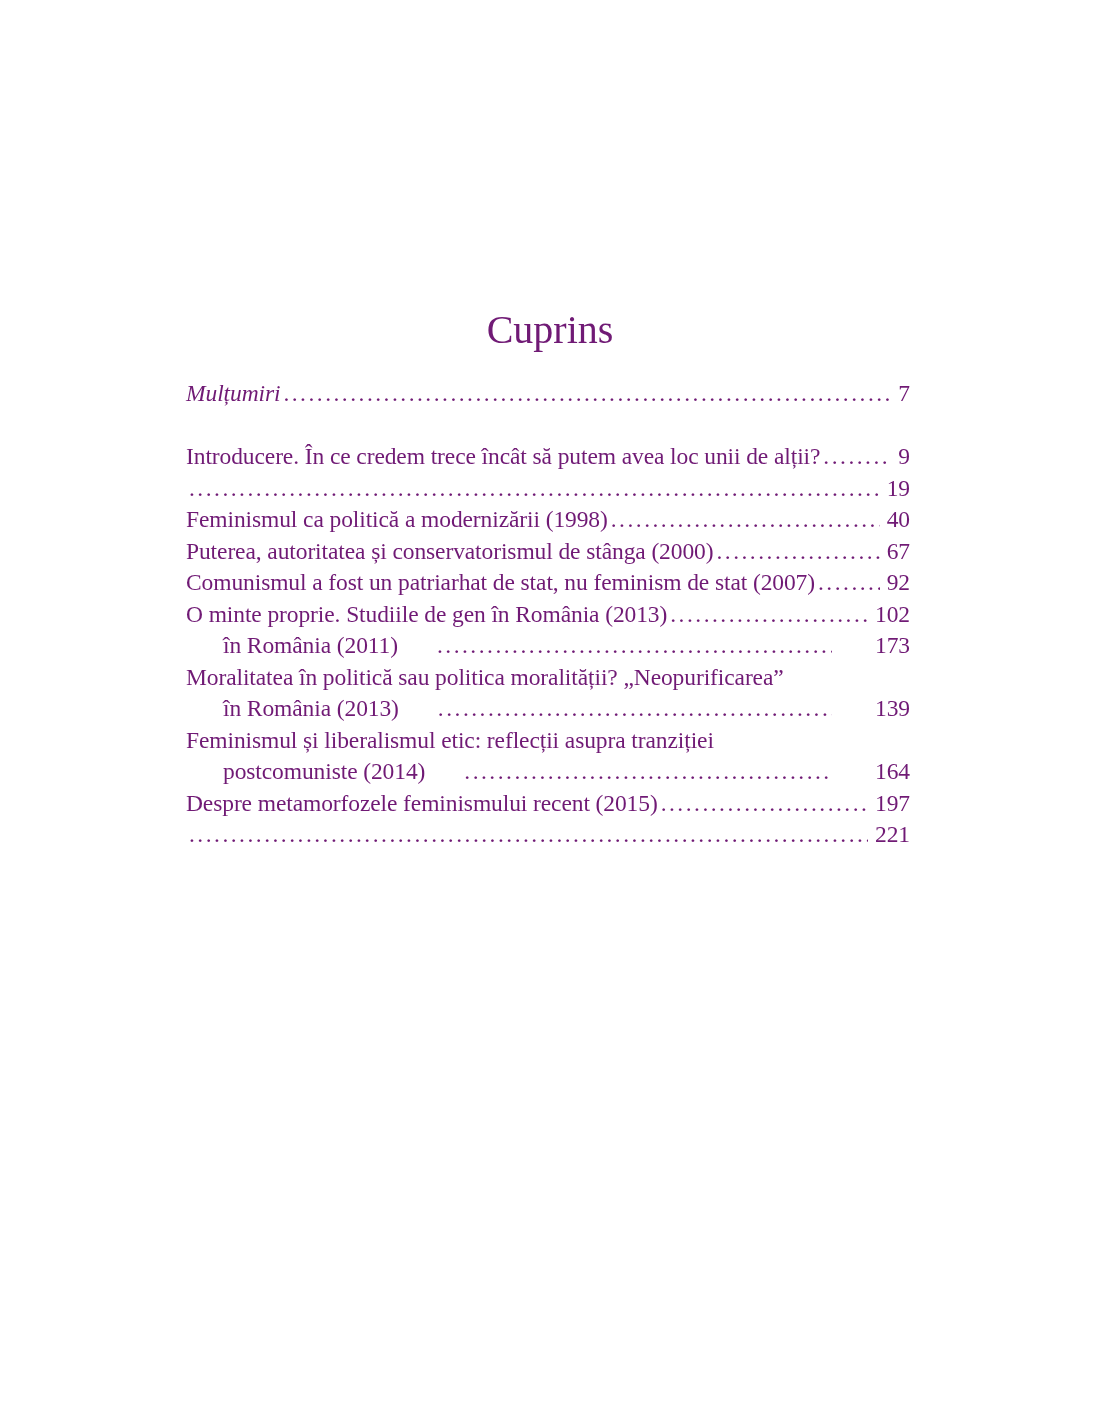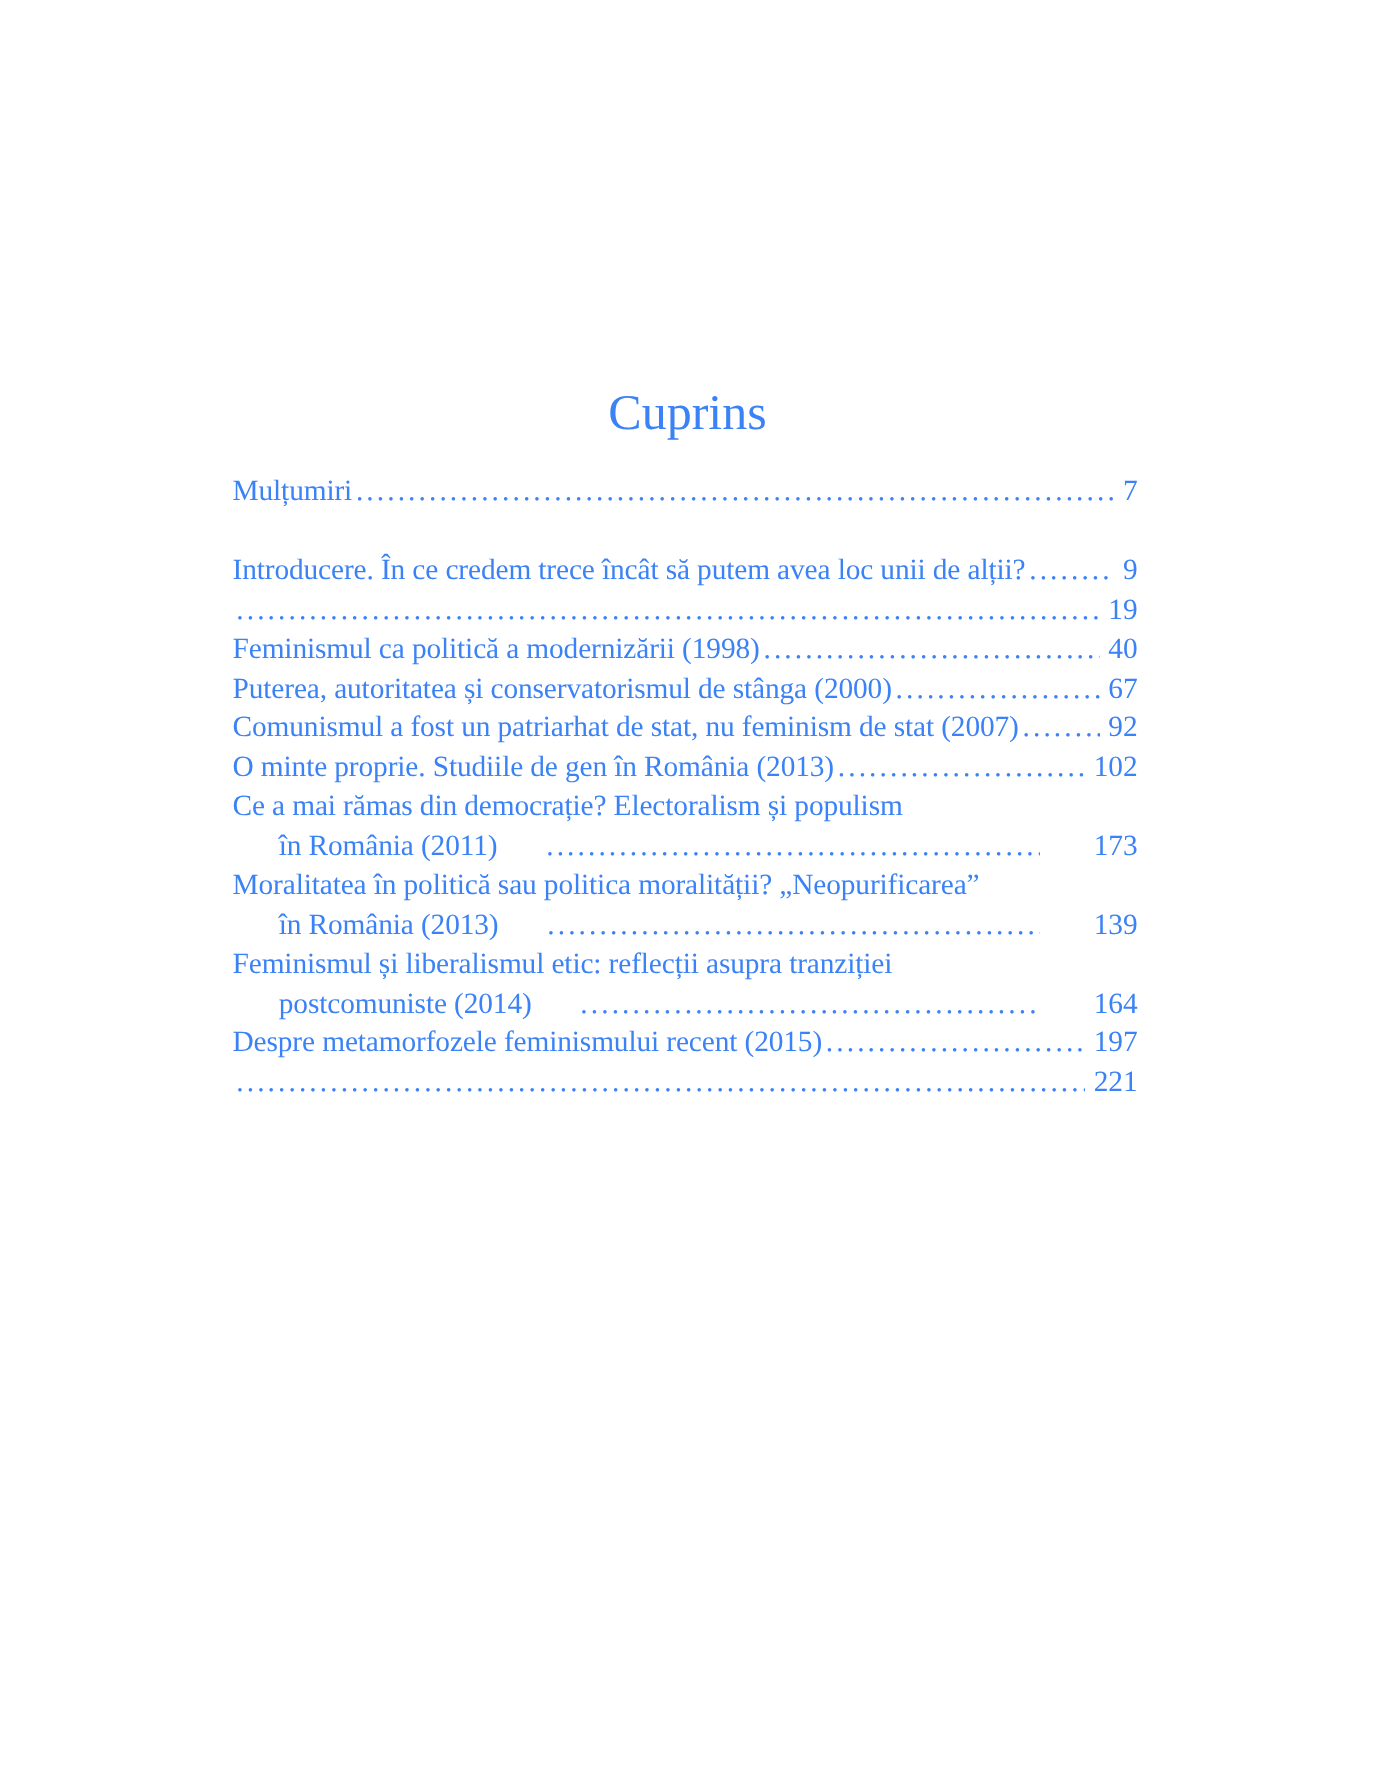--- a/index.html
+++ b/index.html
@@ -6,21 +6,21 @@
     margin: 0;
     padding: 0;
     background: #ffffff;
   }
   .page {
     position: relative;
     width: 1100px;
     height: 1422px;
     background: #ffffff;
     font-family: "Liberation Serif", "DejaVu Serif", serif;
-    color: #3b82f6;
+    color: #701a75;
     overflow: hidden;
   }
   .title {
     position: absolute;
     top: 281px;
     left: 0;
     right: 0;
     text-align: center;
     font-size: 40px;
     line-height: 1.1;
@@ -39,21 +39,21 @@
   .entry.gap { margin-bottom: 31.5px; }
   .line {
     display: flex;
     align-items: baseline;
   }
   .line.cont { padding-left: 37px; gap: 36px; }
   .text {
     flex: 0 0 auto;
     white-space: nowrap;
   }
-  .text.italic { }
+  .text.italic { font-style: italic; }
   .leader {
     flex: 1 1 auto;
     min-width: 0;
     overflow: hidden;
     white-space: nowrap;
     letter-spacing: -1.7px;
     margin-left: 3px;
   }
   .pagenum {
     flex: 0 0 auto;
@@ -109,23 +109,20 @@
         </div>
       </div>
       <div class="entry">
         <div class="line">
           <span class="text">O minte proprie. Studiile de gen în România (2013)</span>
           <span class="leader">. . . . . . . . . . . . . . . . . . . . . . . . . . . . . . . . . . . . . . . . . . . . . . . . . . . . . . . . . . . . . . . . . . . . . . . . . . . . . . . . . . . . . . . . . . . . . . . . . . . . . . . . . . . . . . . . . . . . . . . . </span>
           <span class="pagenum">102</span>
         </div>
       </div>
       <div class="entry">
-        <div class="line">
-          <span class="text">Ce a mai rămas din democrație? Electoralism și populism</span>
-        </div>
         <div class="line cont">
           <span class="text">în România (2011)</span>
           <span class="leader">. . . . . . . . . . . . . . . . . . . . . . . . . . . . . . . . . . . . . . . . . . . . . . . . . . . . . . . . . . . . . . . . . . . . . . . . . . . . . . . . . . . . . . . . . . . . . . . . . . . . . . . . . . . . . . . . . . . . . . . . </span>
           <span class="pagenum">173</span>
         </div>
       </div>
       <div class="entry">
         <div class="line">
           <span class="text">Moralitatea în politică sau politica moralității? „Neopurificarea”</span>
         </div>

